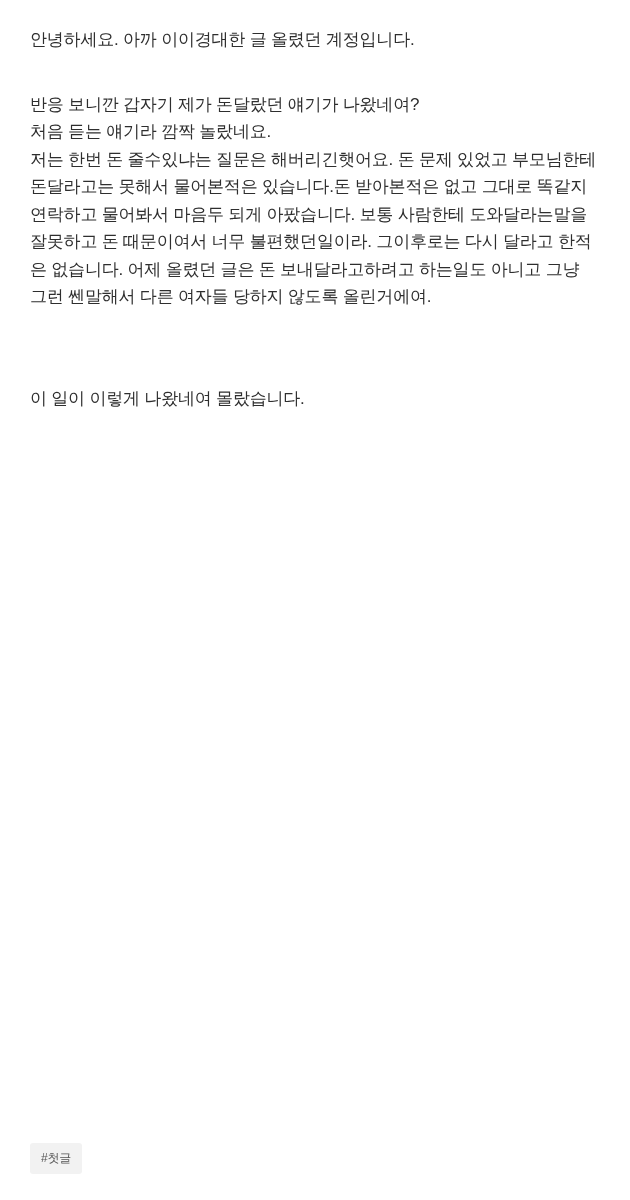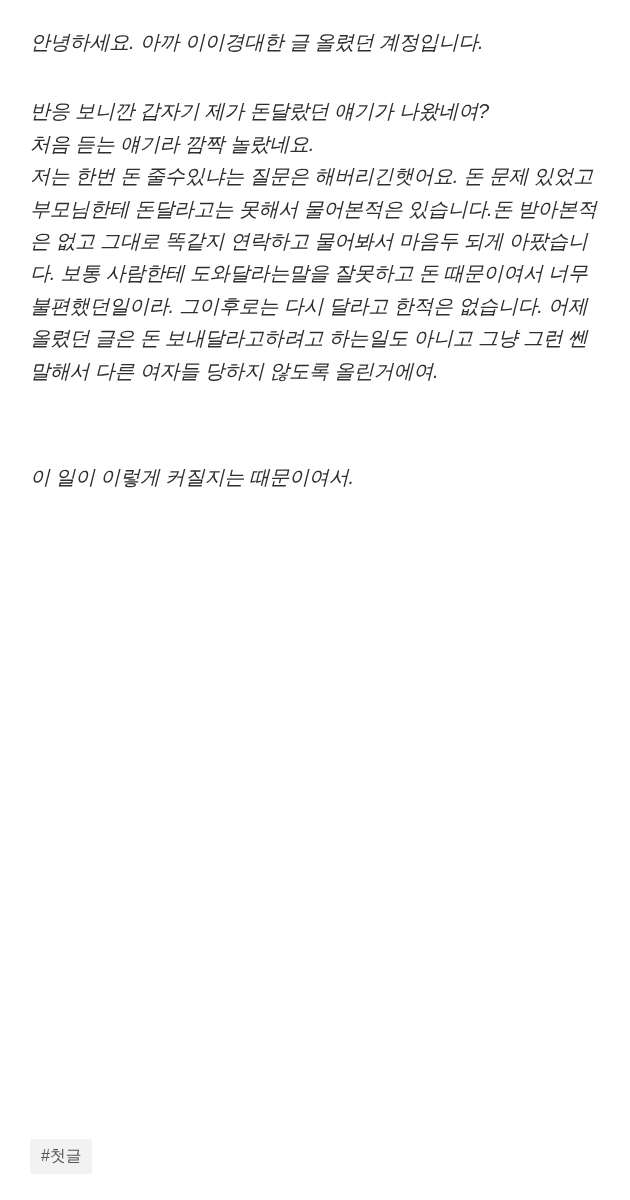--- a/index.html
+++ b/index.html
@@ -20,39 +20,38 @@
     box-sizing: border-box;
     background: #ffffff;
     display: flex;
     flex-direction: column;
   }
   .post-body {
     padding: 26px 30px 0 30px;
     flex: 1 1 auto;
   }
   .para {
-    font-size: 20px;
+    font-size: 17px;
     line-height: 1.62;
     letter-spacing: -0.2px;
     color: #2e2e2e;
     margin: 0;
     white-space: pre-wrap;
     word-break: break-all;
-    font-style: italic;
   }
   .gap-1 { height: 37px; }
   .gap-2 { height: 37px; }
   .gap-3 { height: 37px; }
   .tail-space { height: 120px; }
   .footer {
     padding: 0 30px 26px 30px;
   }
   .tag {
     display: inline-block;
-    font-size: 16px;
+    font-size: 12px;
     line-height: 1;
     color: #555555;
     background: #f2f2f2;
     border-radius: 3px;
     padding: 9px 11px 10px 11px;
     letter-spacing: -0.2px;
   }
 </style>
 </head>
 <body>
@@ -60,21 +59,21 @@
 <div class="page">
 
   <div class="post-body">
     <p class="para">안녕하세요. 아까 이이경대한 글 올렸던 계정입니다.</p>
     <div class="gap-1"></div>
     <p class="para">반응 보니깐 갑자기 제가 돈달랐던 얘기가 나왔네여?
 처음 듣는 얘기라 깜짝 놀랐네요.
 저는 한번 돈 줄수있냐는 질문은 해버리긴햇어요. 돈 문제 있었고 부모님한테 돈달라고는 못해서 물어본적은 있습니다.돈 받아본적은 없고 그대로 똑같지 연락하고 물어봐서 마음두 되게 아팠습니다. 보통 사람한테 도와달라는말을 잘못하고 돈 때문이여서 너무 불편했던일이라. 그이후로는 다시 달라고 한적은 없습니다. 어제 올렸던 글은 돈 보내달라고하려고 하는일도 아니고 그냥 그런 쎈말해서 다른 여자들 당하지 않도록 올린거에여.</p>
     <div class="gap-2"></div>
     <div class="gap-3"></div>
-    <p class="para">이 일이 이렇게 커질지는 때문이여서.</p>
+    <p class="para">이 일이 이렇게 나왔네여 몰랐습니다.</p>
     <div class="tail-space"></div>
   </div>
 
   <div class="footer">
     <span class="tag">#첫글</span>
   </div>
 
 </div>
 
 </body></html>

